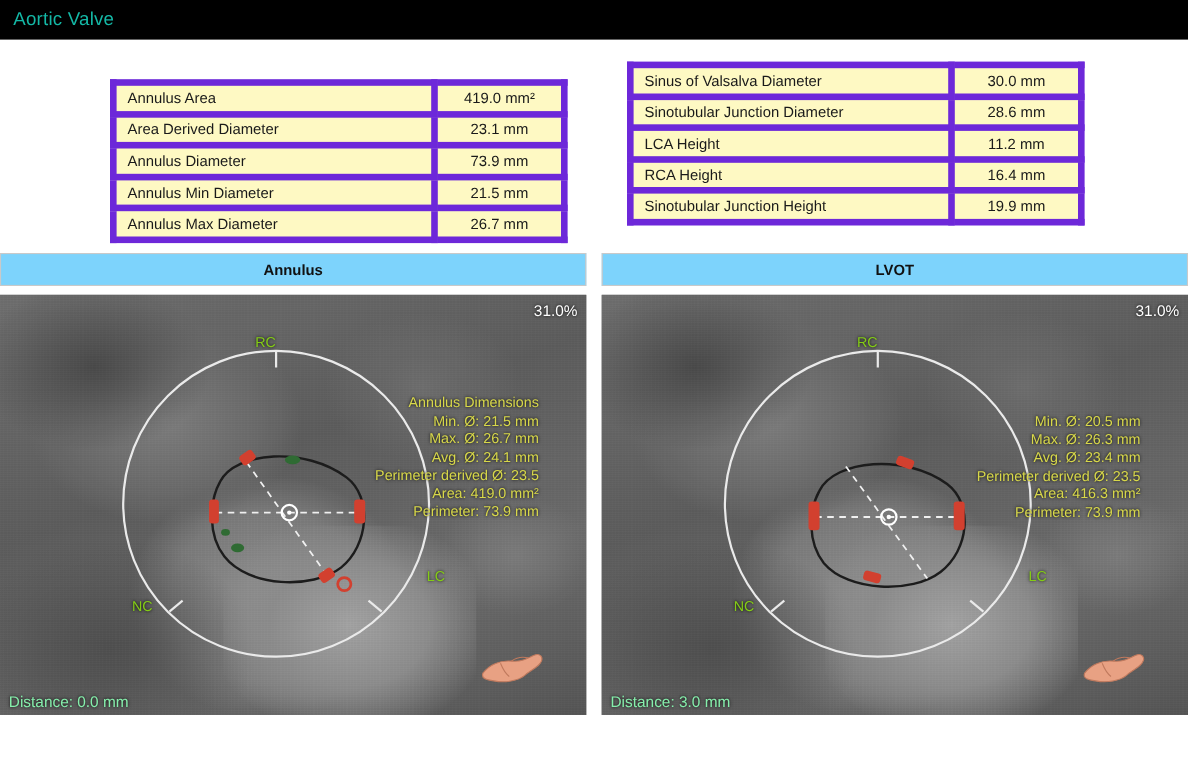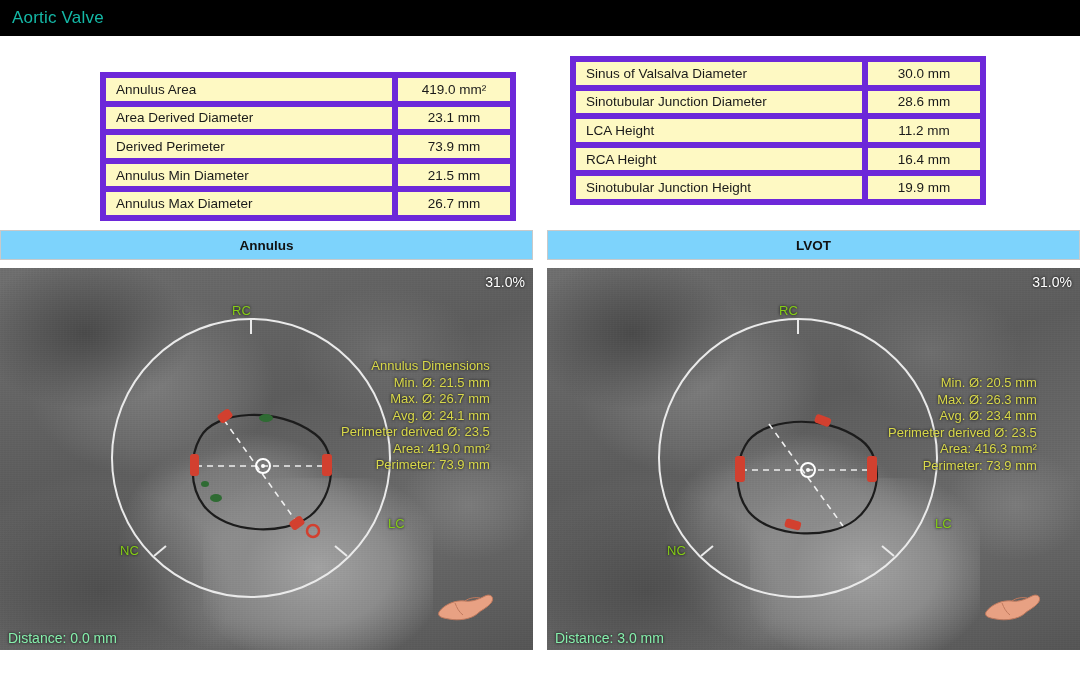--- a/index.html
+++ b/index.html
@@ -167,21 +167,21 @@
       <tbody>
         <tr>
           <td class="label">Annulus Area</td>
           <td class="value">419.0 mm²</td>
         </tr>
         <tr>
           <td class="label">Area Derived Diameter</td>
           <td class="value">23.1 mm</td>
         </tr>
         <tr>
-          <td class="label">Derived Perimeter</td>
+          <td class="label">Annulus Diameter</td>
           <td class="value">73.9 mm</td>
         </tr>
         <tr>
           <td class="label">Annulus Min Diameter</td>
           <td class="value">21.5 mm</td>
         </tr>
         <tr>
           <td class="label">Annulus Max Diameter</td>
           <td class="value">26.7 mm</td>
         </tr>

